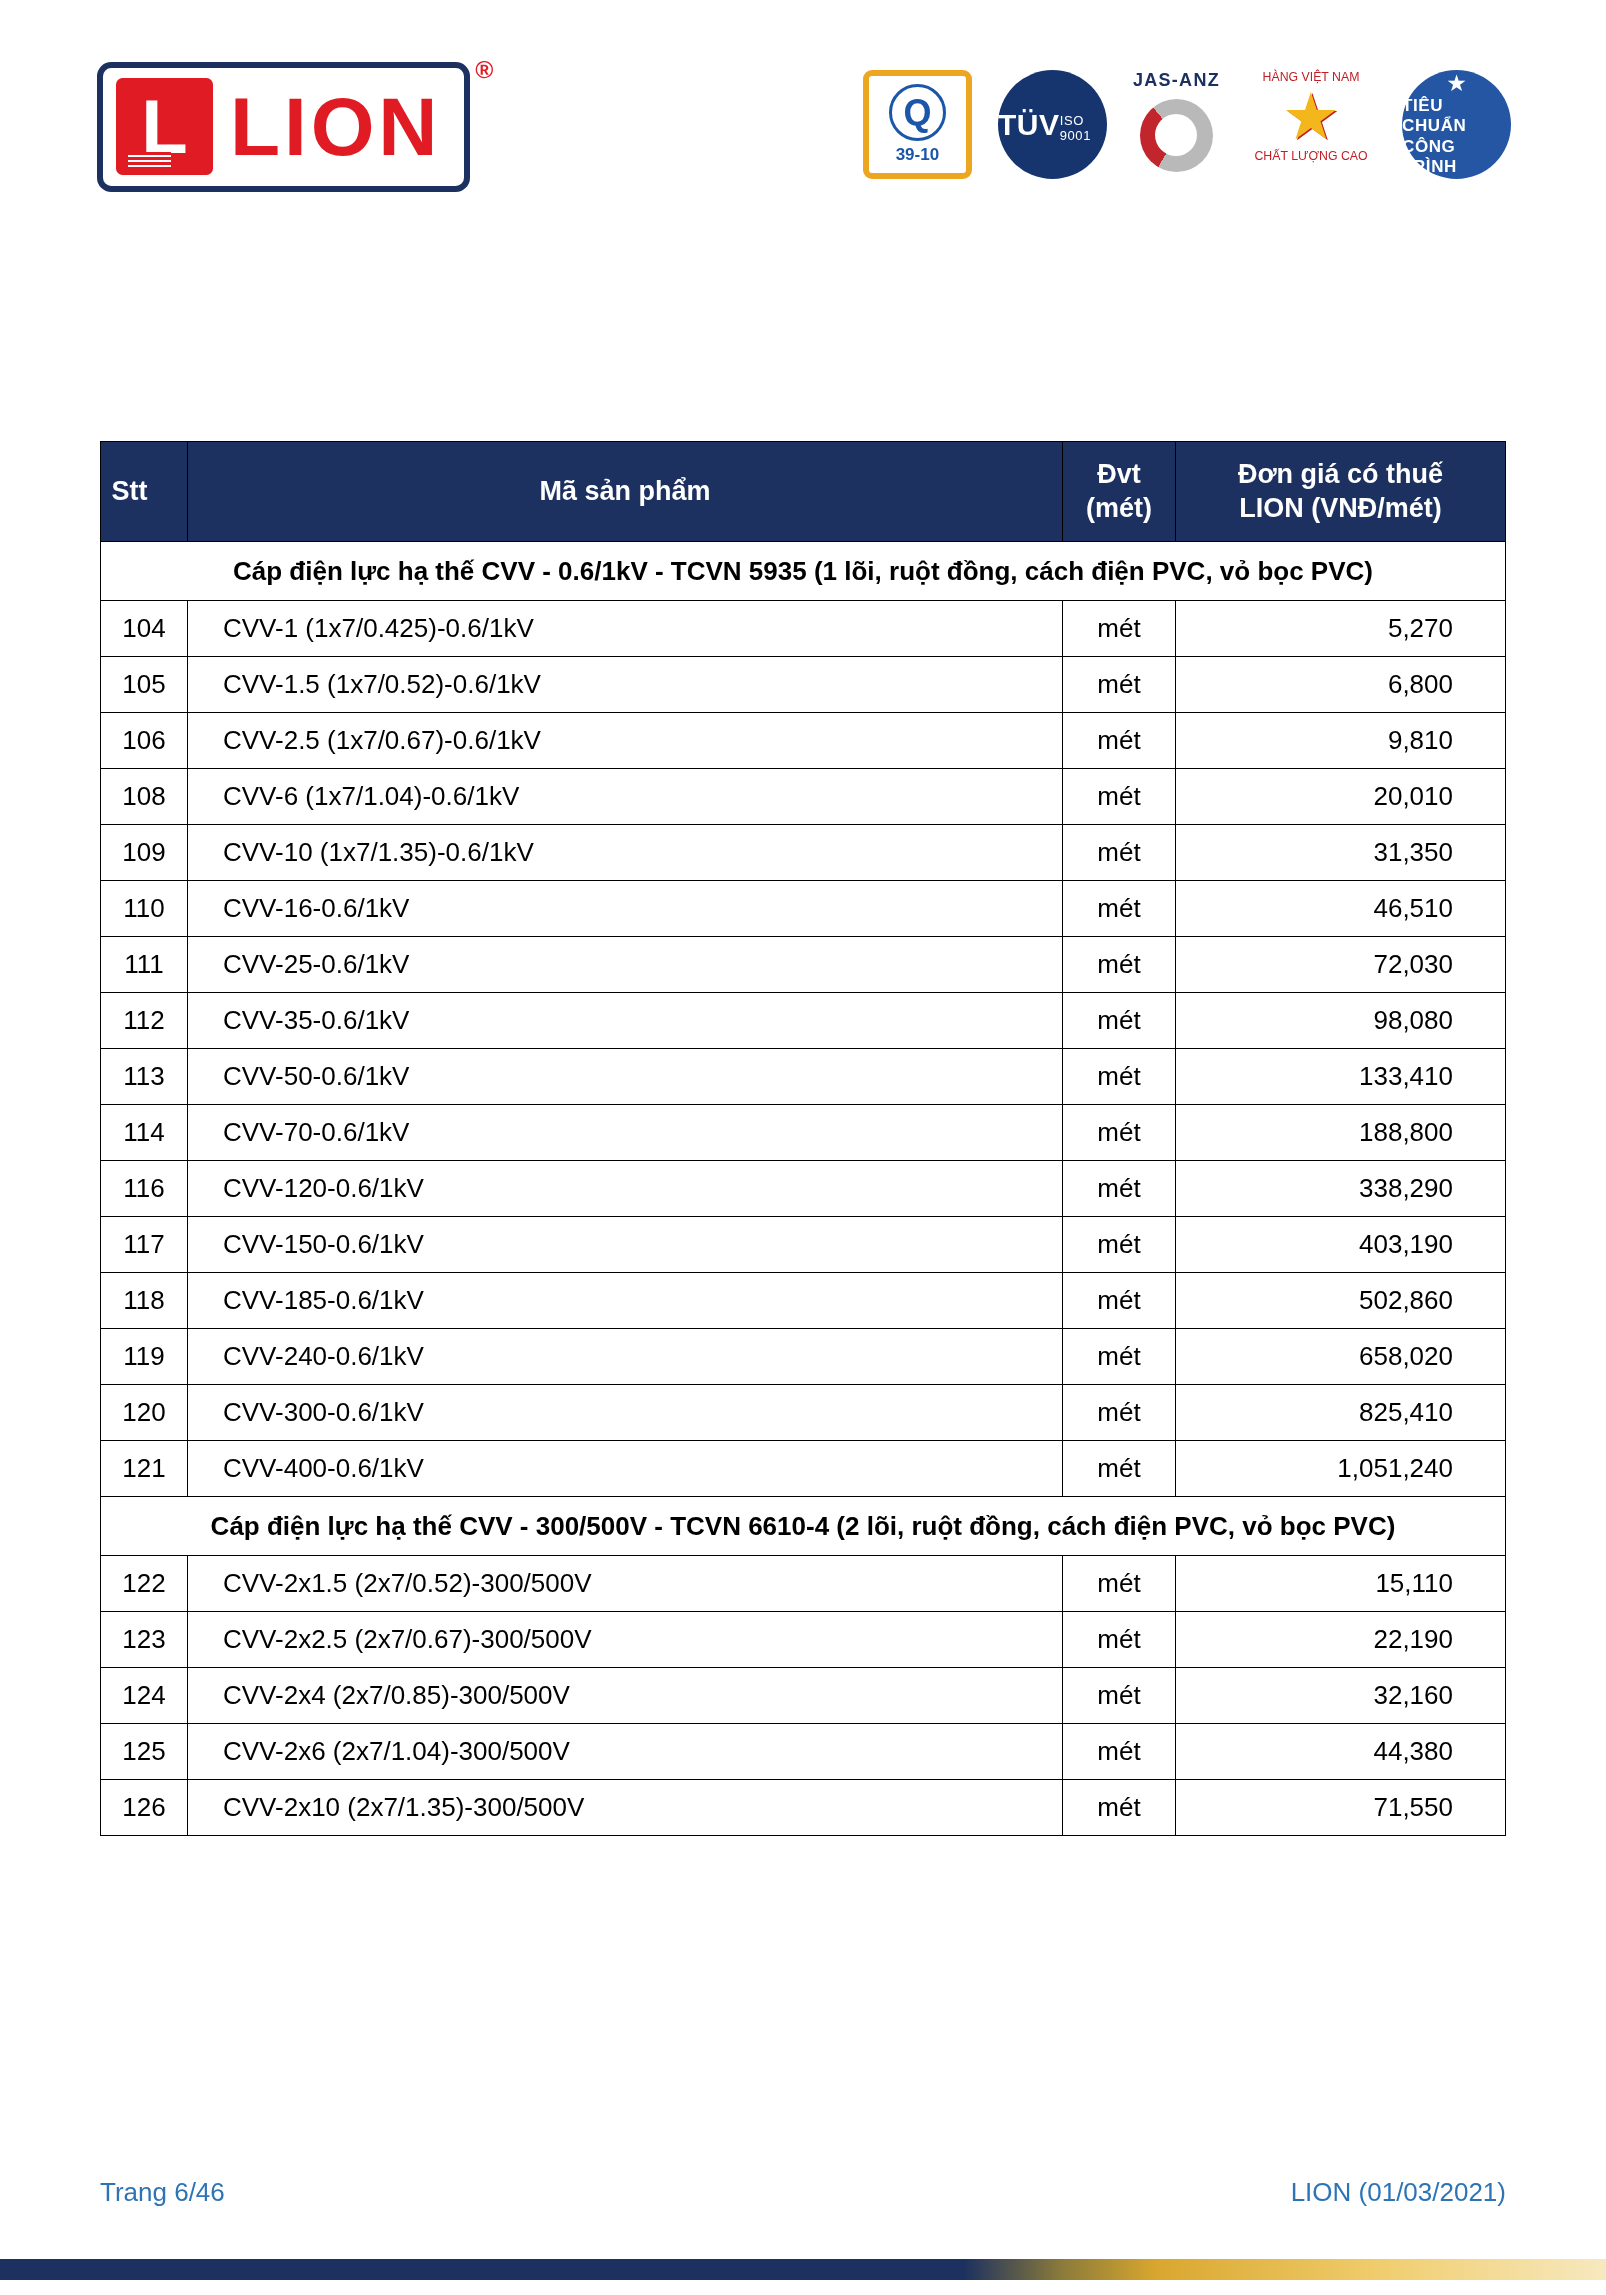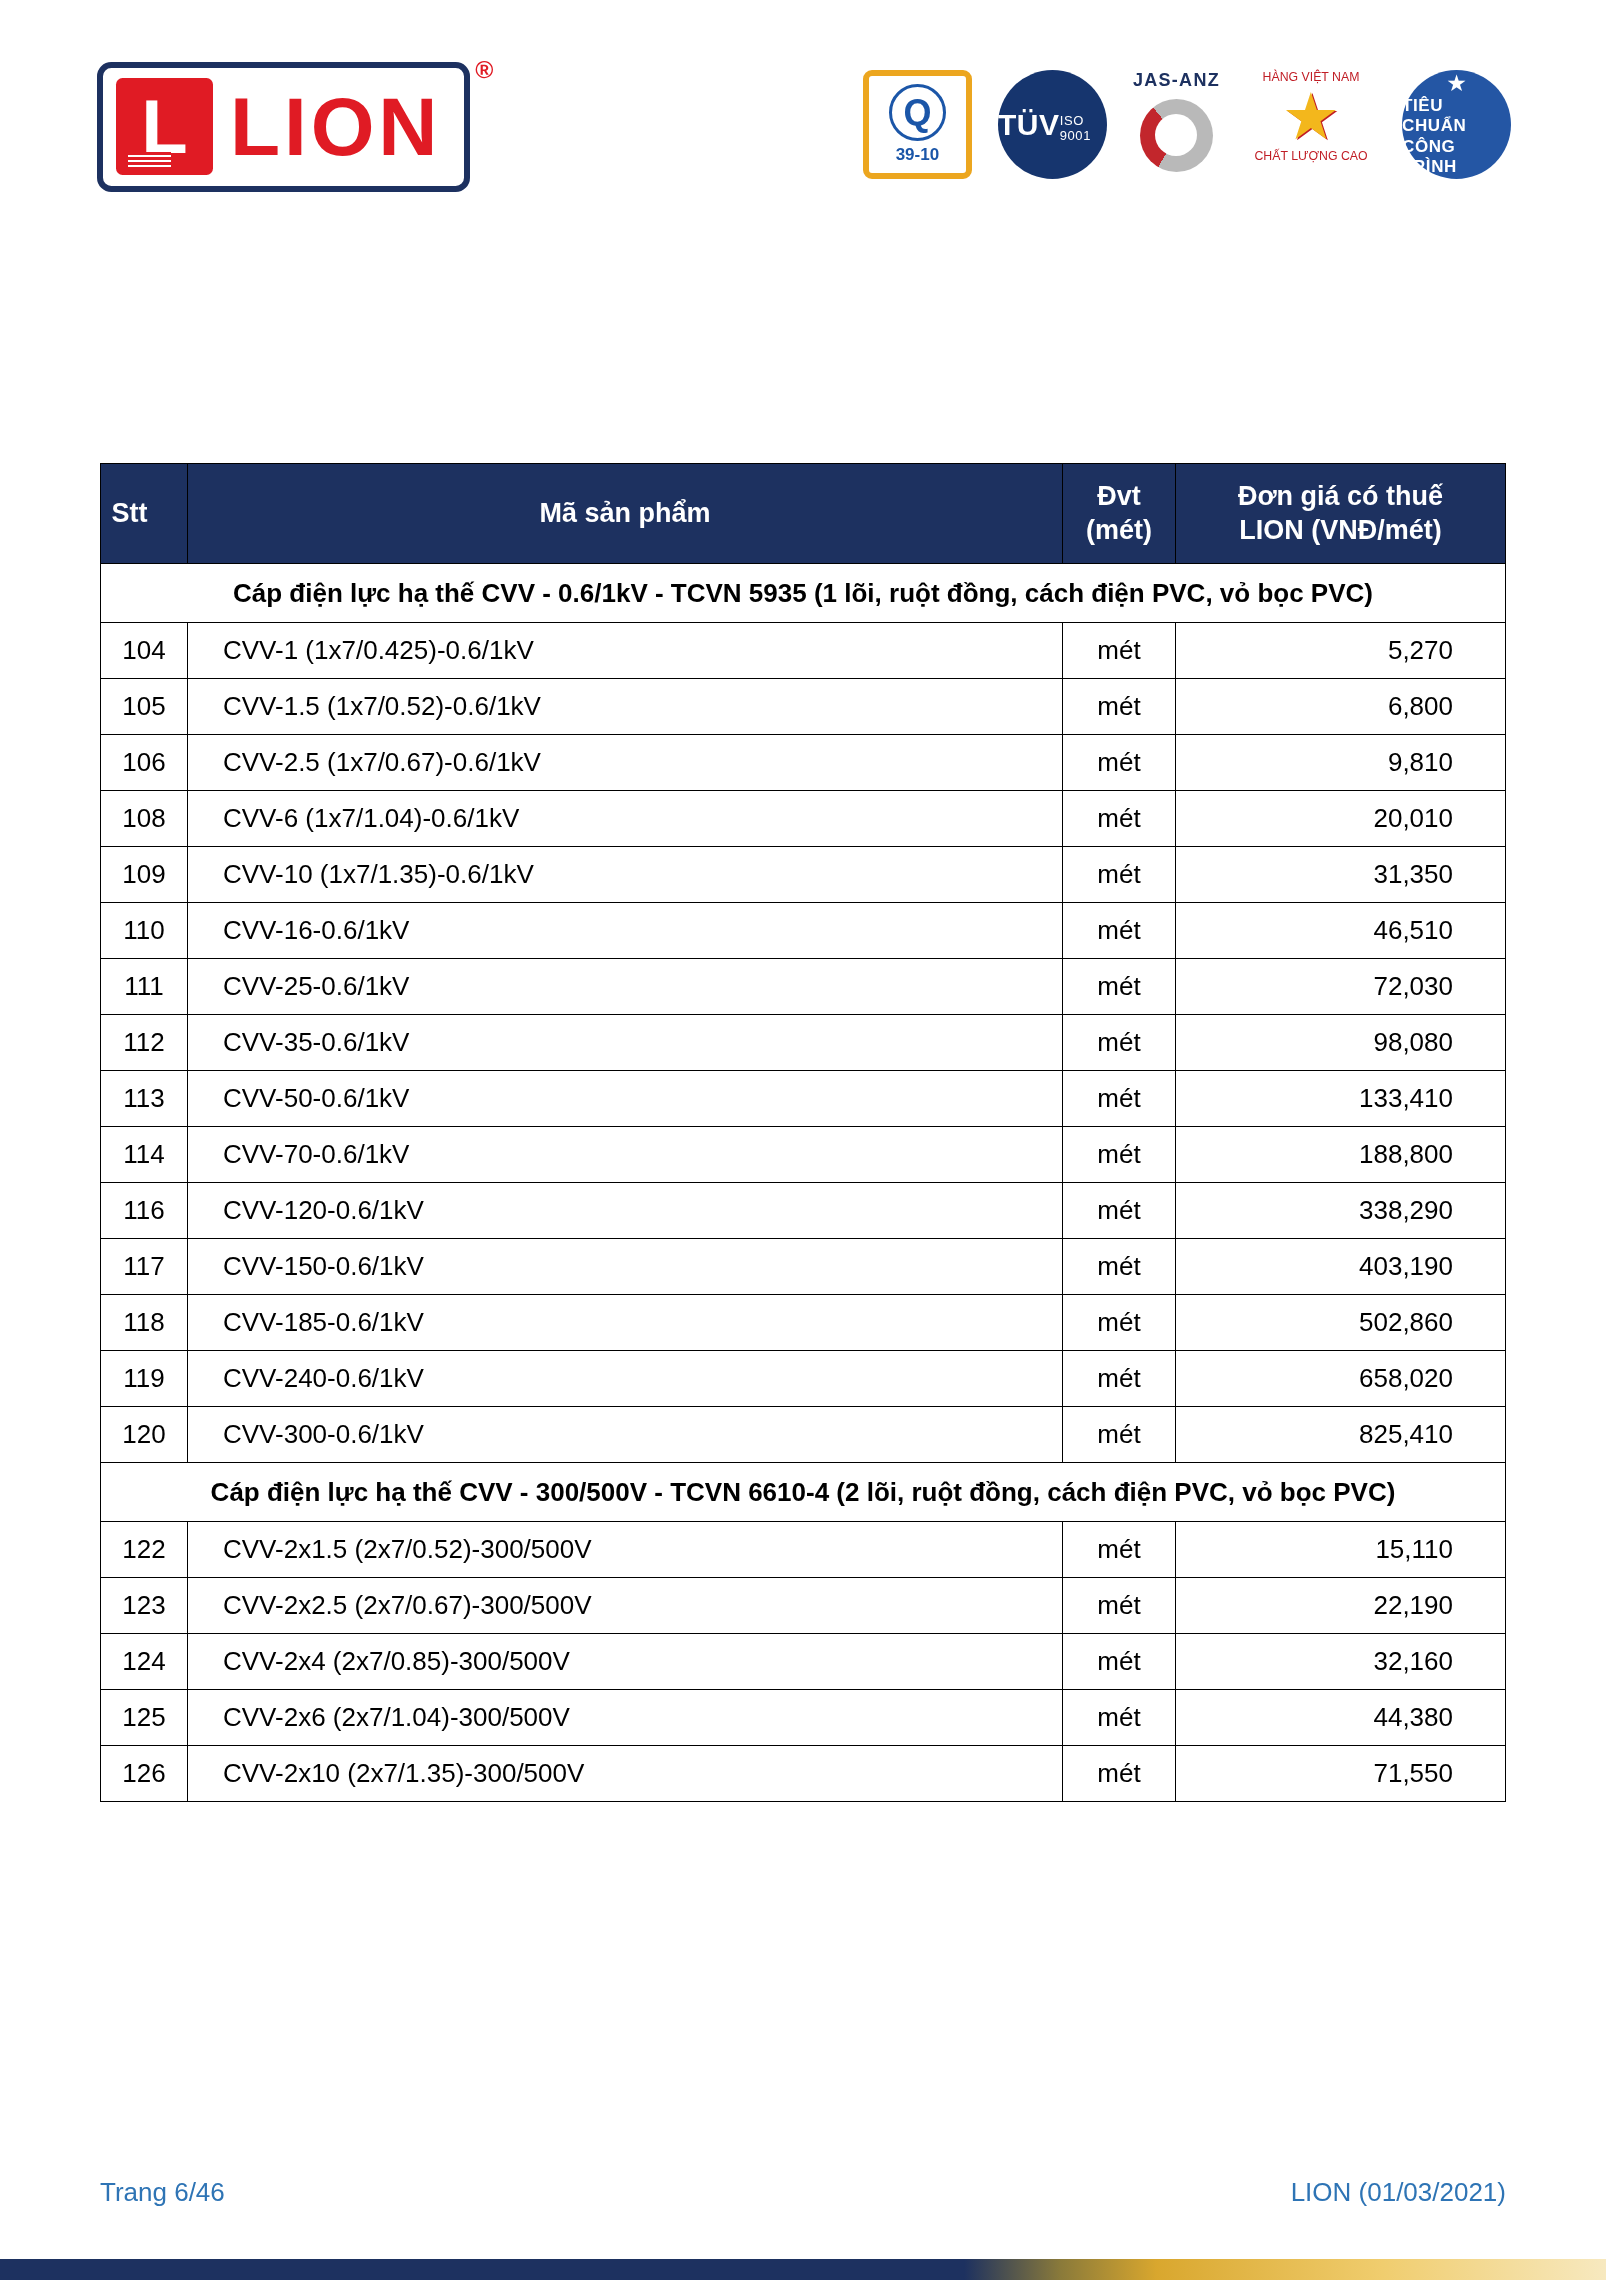--- a/index.html
+++ b/index.html
@@ -65,21 +65,21 @@
   .hvnclc .arc{font-size:12.3px;font-weight:normal;line-height:1.15;}
   .hvnclc .star{font-size:65px;line-height:1;color:#f3b71c;text-shadow:1.3px 1.3px 0 #c01d25;}
   .tccc{
     width:109px;height:109px;border-radius:50%;background:#2456a4;color:#fff;
     display:flex;flex-direction:column;align-items:center;justify-content:center;gap:1.3px;
   }
   .tccc .star{font-size:23px;line-height:1;}
   .tccc .l{font-size:17px;font-weight:bold;letter-spacing:0.6px;}
 
   
-  .table-wrap{position:absolute;left:100px;top:463px;}
+  .table-wrap{position:absolute;left:100px;top:441px;}
   table{border-collapse:collapse;table-layout:fixed;width:1406px;}
   col.w-stt{width:87px;}
   col.w-code{width:875px;}
   col.w-unit{width:113px;}
   col.w-price{width:330px;}
   th,td{border:1.9px solid #000;}
   thead th{
     background:#1d3160;color:#fff;font-weight:bold;font-size:27px;
     height:97px;text-align:center;white-space:pre-line;line-height:1.25;
   }
@@ -248,20 +248,26 @@
           <td class="c-code">CVV-240-0.6/1kV</td>
           <td class="c-unit">mét</td>
           <td class="c-price">658,020</td>
         </tr>
         <tr class="data-row">
           <td class="c-stt">120</td>
           <td class="c-code">CVV-300-0.6/1kV</td>
           <td class="c-unit">mét</td>
           <td class="c-price">825,410</td>
         </tr>
+        <tr class="data-row">
+          <td class="c-stt">121</td>
+          <td class="c-code">CVV-400-0.6/1kV</td>
+          <td class="c-unit">mét</td>
+          <td class="c-price">1,051,240</td>
+        </tr>
         <tr class="section-row">
           <td colspan="4">Cáp điện lực hạ thế CVV - 300/500V - TCVN 6610-4 (2 lõi, ruột đồng, cách điện PVC, vỏ bọc PVC)</td>
         </tr>
         <tr class="data-row">
           <td class="c-stt">122</td>
           <td class="c-code">CVV-2x1.5 (2x7/0.52)-300/500V</td>
           <td class="c-unit">mét</td>
           <td class="c-price">15,110</td>
         </tr>
         <tr class="data-row">

